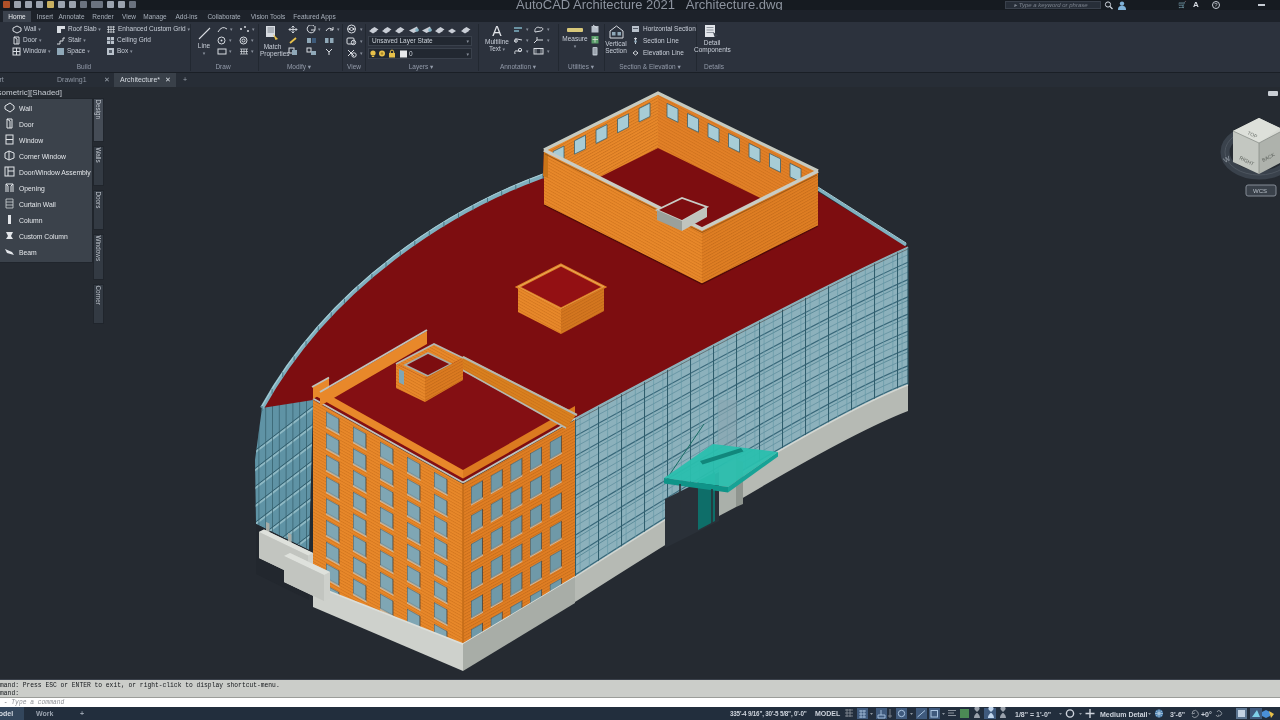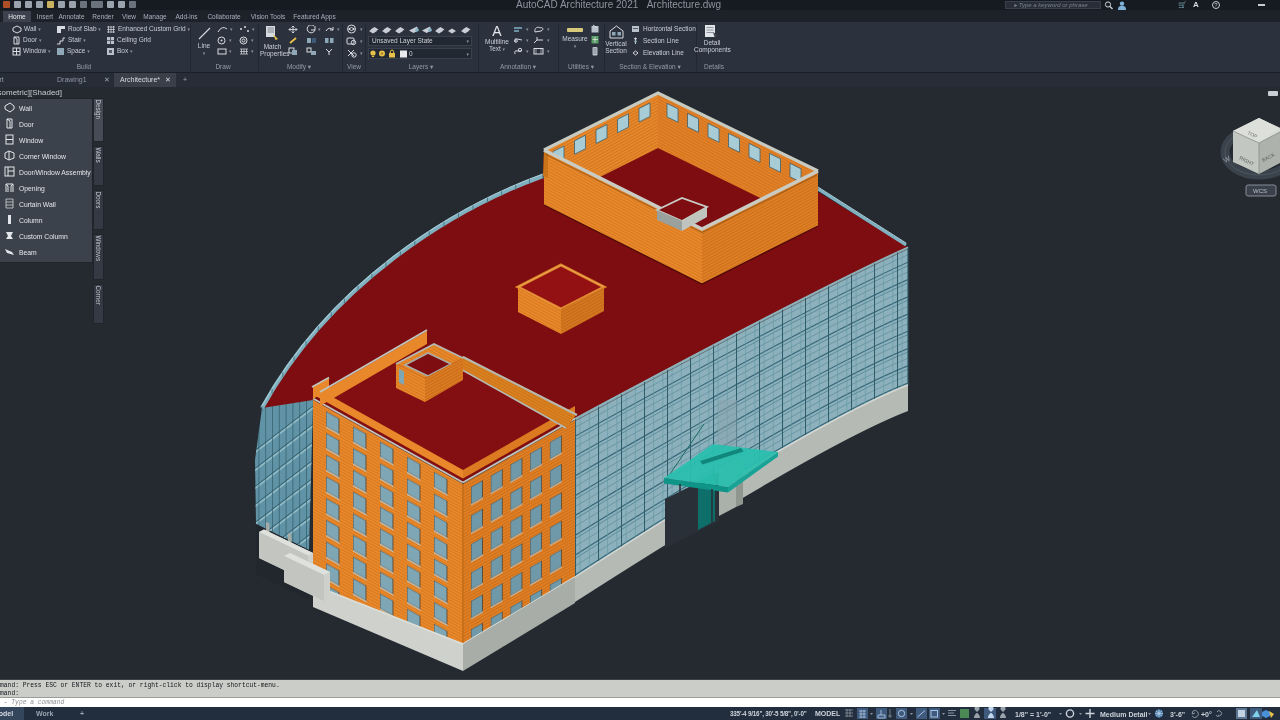--- a/index.html
+++ b/index.html
@@ -5,21 +5,21 @@
   html,body{margin:0;padding:0;width:1280px;height:720px;overflow:hidden;background:#252a31;
     font-family:"Liberation Sans",sans-serif;}
   *{box-sizing:border-box;}
   .abs{position:absolute;}
   #app{position:relative;width:1280px;height:720px;}
   
   #titlebar{position:absolute;left:0;top:0;width:1280px;height:10px;background:#161b21;}
   .qat{position:absolute;top:1px;height:8px;}
   .ticon{display:inline-block;width:7px;height:7px;margin-right:4px;background:#9aa2ad;border-radius:1px;vertical-align:top;}
   .ticon.dk{background:#6a727e;}
-  #titletext{position:absolute;left:516px;top:0px;width:260px;height:10px;color:#8d949f;font-size:10px;line-height:10px;white-space:nowrap;}
+  #titletext{position:absolute;left:516px;top:0px;width:260px;height:10px;color:#8d949f;font-size:13px;line-height:10px;white-space:nowrap;}
   #searchbox{position:absolute;left:1005px;top:1px;width:96px;height:8px;background:#272e38;border:1px solid #3a414c;color:#7b828d;font-size:6px;line-height:6px;font-style:italic;padding-left:8px;}
   
   #menubar{position:absolute;left:0;top:10px;width:1280px;height:12px;background:#1d222a;}
   .mtab{position:absolute;top:1px;height:11px;line-height:11px;color:#a9b1bc;font-size:6.5px;text-align:center;white-space:nowrap;}
   .mtab.active{background:#3b424d;color:#e8ebef;}
   
   #ribbon{position:absolute;left:0;top:22px;width:1280px;height:51px;background:#2c323d;border-bottom:1px solid #1a1f26;}
   .rsep{position:absolute;top:2px;width:1px;height:47px;background:#222831;}
   .plabel{position:absolute;bottom:1px;height:9px;line-height:9px;width:100%;text-align:center;color:#939baa;font-size:6.5px;}
   .rbtn{position:absolute;color:#c9cfd9;font-size:6.5px;line-height:8px;}

